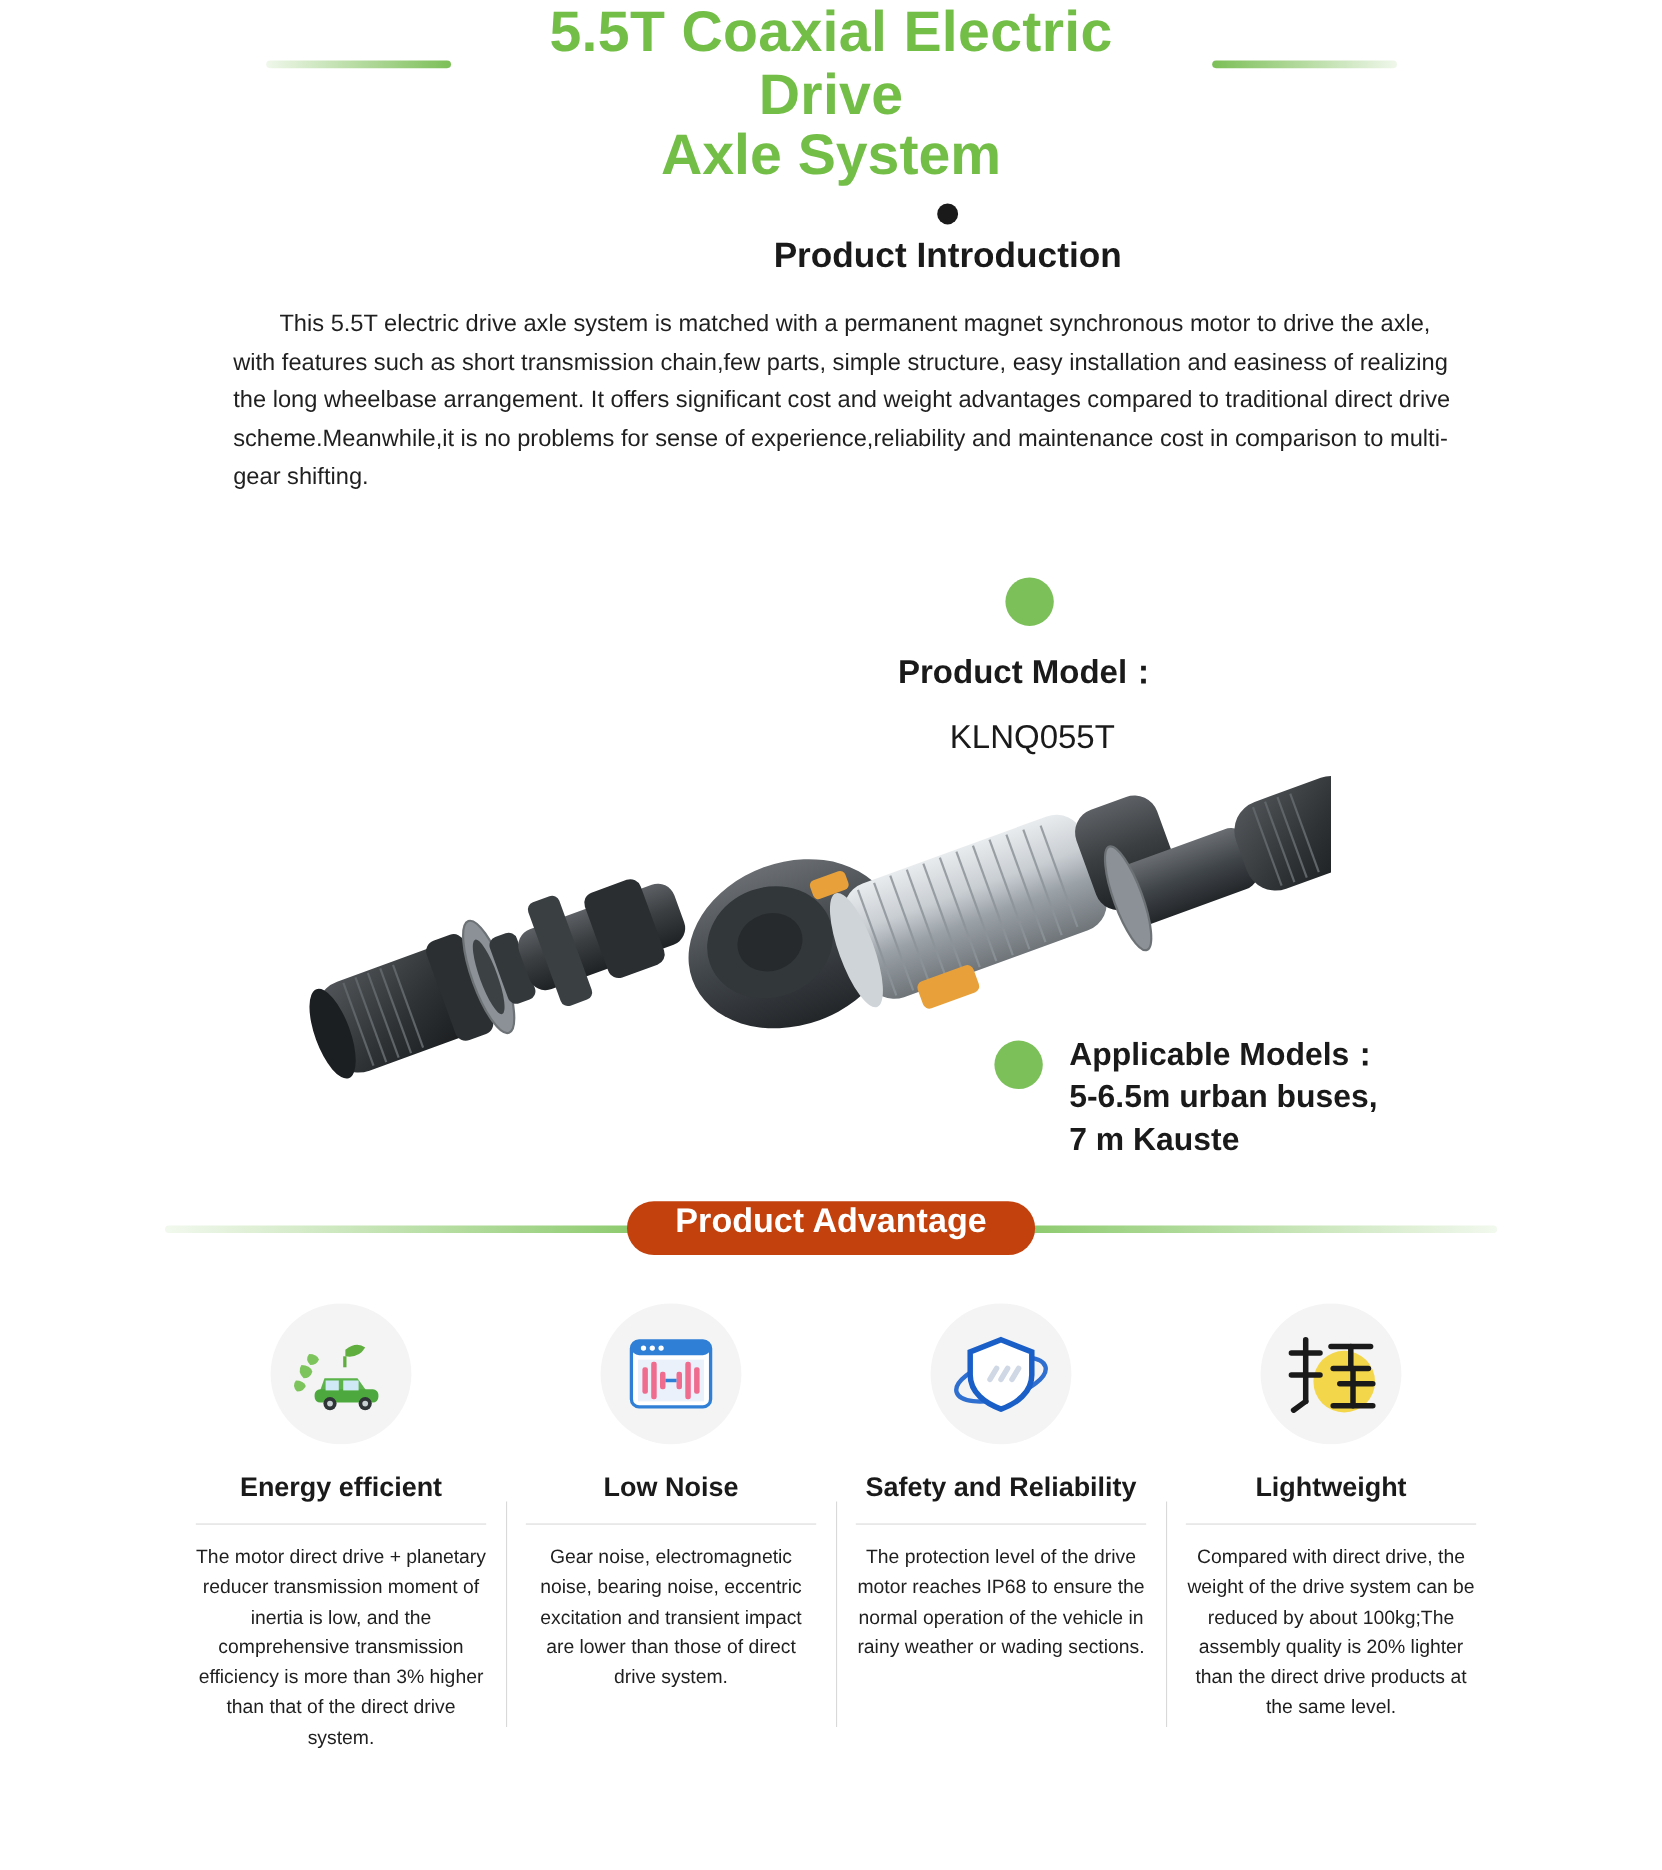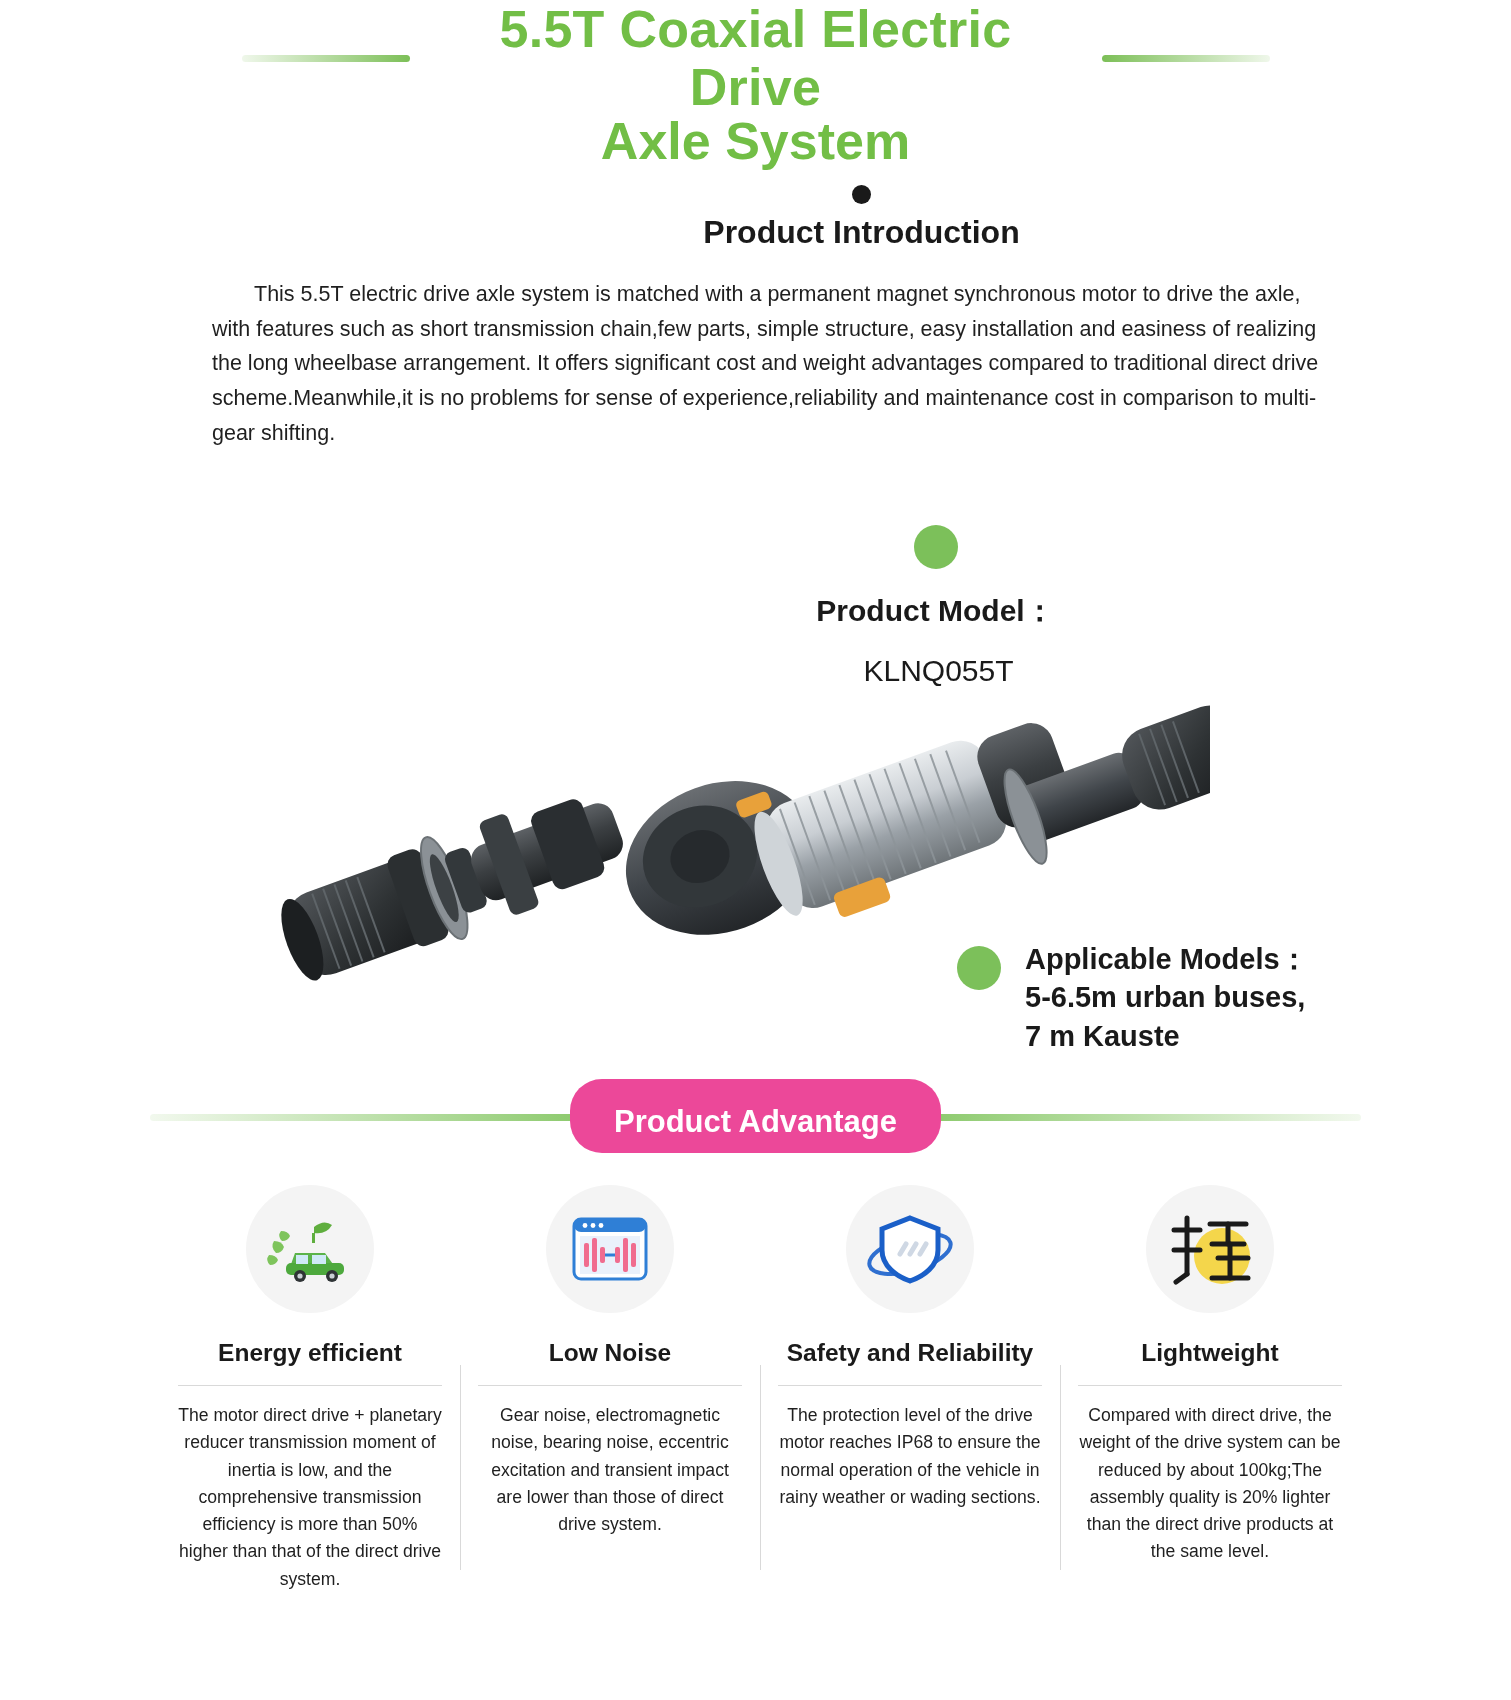--- a/index.html
+++ b/index.html
@@ -123,21 +123,21 @@
   }
   .axle-svg {
     position: absolute;
     left: 250px;
     top: -10px;
   }
 
   
   .applicable {
     position: absolute;
-    left: 957px;
+    left: 904px;
     top: 940px;
     display: flex;
     align-items: flex-start;
     gap: 24px;
   }
   .applicable .green-dot {
     margin-top: 6px;
   }
   .applicable-text {
     font-size: 29px;
@@ -168,25 +168,25 @@
     width: 440px;
     background: linear-gradient(to right, rgba(126,190,87,0.10), #8ac96a);
   }
   .band-rule.right {
     right: 150px;
     width: 440px;
     background: linear-gradient(to left, rgba(126,190,87,0.10), #8ac96a);
   }
   .band-pill {
     position: relative;
-    background: #ec4899;
+    background: #c2410c;
     color: #ffffff;
     font-size: 31px;
     font-weight: bold;
-    padding: 25px 44px 13px 44px;
+    padding: 0 44px 13px 44px;
     border-radius: 32px;
     z-index: 2;
     white-space: nowrap;
   }
 
   
   .cards {
     position: absolute;
     top: 1185px;
     left: 160px;
@@ -385,21 +385,21 @@
         <rect x="32" y="42" width="12" height="9" fill="#cfe9f7"></rect>
         <rect x="48" y="42" width="14" height="9" fill="#cfe9f7"></rect>
         <circle cx="36" cy="63" r="6" fill="#2f3436"></circle>
         <circle cx="36" cy="63" r="2.6" fill="#c9d0d4"></circle>
         <circle cx="68" cy="63" r="6" fill="#2f3436"></circle>
         <circle cx="68" cy="63" r="2.6" fill="#c9d0d4"></circle>
       </svg>
     </div>
     <div class="card-title">Energy efficient</div>
     <div class="card-rule"></div>
-    <div class="card-text">The motor direct drive + planetary reducer transmission moment of inertia is low, and the comprehensive transmission efficiency is more than 50% higher than that of the direct drive system.</div>
+    <div class="card-text">The motor direct drive + planetary reducer transmission moment of inertia is low, and the comprehensive transmission efficiency is more than 3% higher than that of the direct drive system.</div>
   </div>
 
   <div class="card">
     <div class="divider"></div>
     <div class="icon-circle">
       <svg width="86" height="76" viewBox="0 0 86 76">
         <rect x="7" y="8" width="72" height="60" rx="7" fill="#ffffff" stroke="#2f7fd6" stroke-width="3"></rect>
         <rect x="7" y="8" width="72" height="13" rx="7" fill="#2f7fd6"></rect>
         <circle cx="18" cy="14.5" r="2.4" fill="#ffffff"></circle>
         <circle cx="26" cy="14.5" r="2.4" fill="#ffffff"></circle>

